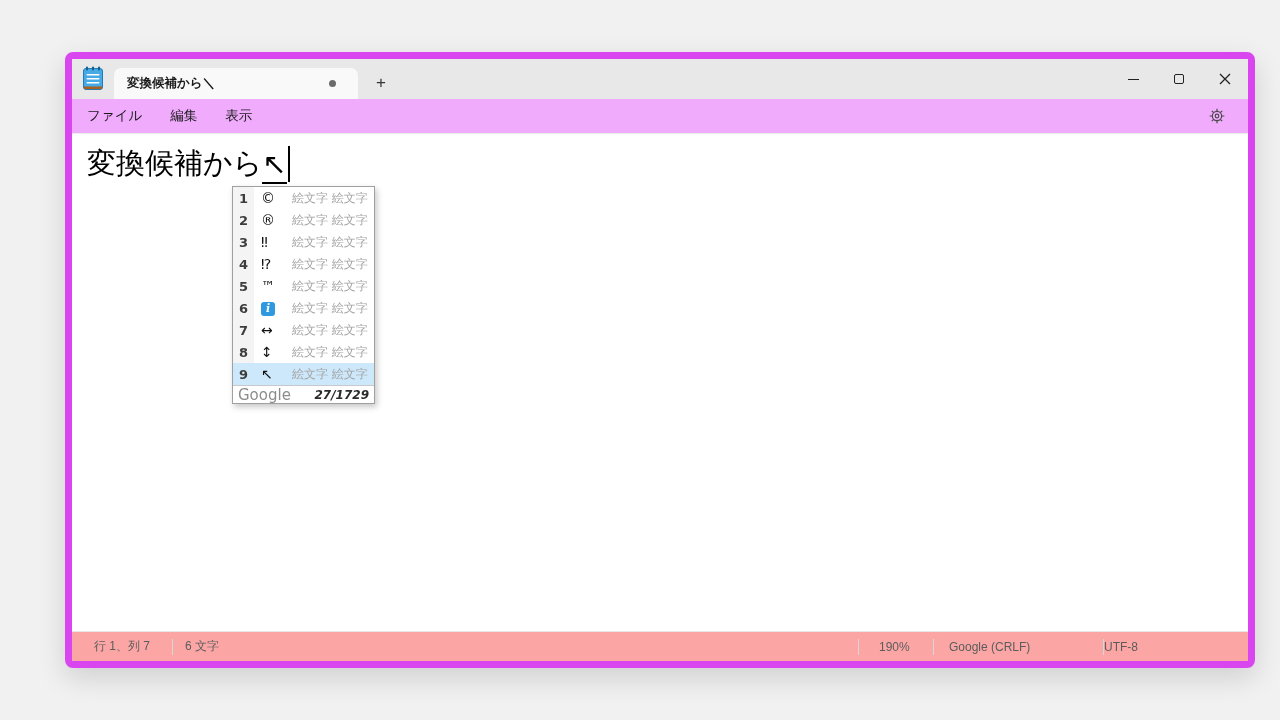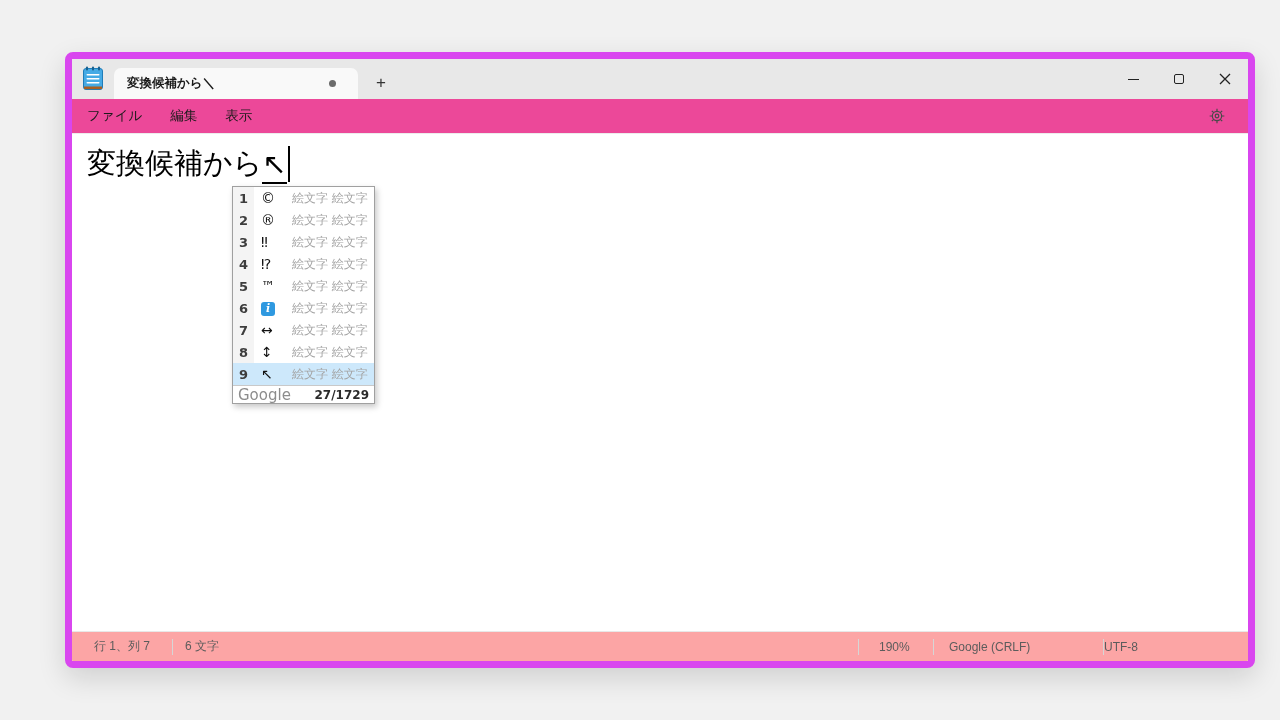--- a/index.html
+++ b/index.html
@@ -77,21 +77,21 @@
   .win-btn {
     width: 46px; height: 40px;
     display: flex; align-items: center; justify-content: center;
   }
   .min-glyph { width: 11px; height: 0; border-top: 1.4px solid #222; display: block; }
   .max-glyph { width: 10px; height: 10px; border: 1.4px solid #222; border-radius: 2px; display: block; }
 
   
   .menubar {
     height: 34px;
-    background: #ec4899;
+    background: #f0abfc;
     display: flex;
     align-items: center;
     padding: 0 14px 0 6px;
     flex: 0 0 auto;
   }
   .menu-item {
     padding: 0 9px;
     margin-right: 10px;
     height: 26px;
     line-height: 26px;
@@ -202,20 +202,21 @@
     flex: 1;
     padding-left: 5px;
     font-size: 15px;
     color: #8c8c8c;
   }
   .cand-counter {
     padding-right: 5px;
     font-size: 12px;
     font-weight: 700;
     color: #2b2b2b;
+    font-style: italic;
   }
 
   
   .statusbar {
     height: 30px;
     background: #fca5a5;
     border-top: 1px solid #e8e8e8;
     display: flex;
     align-items: center;
     font-size: 12px;

